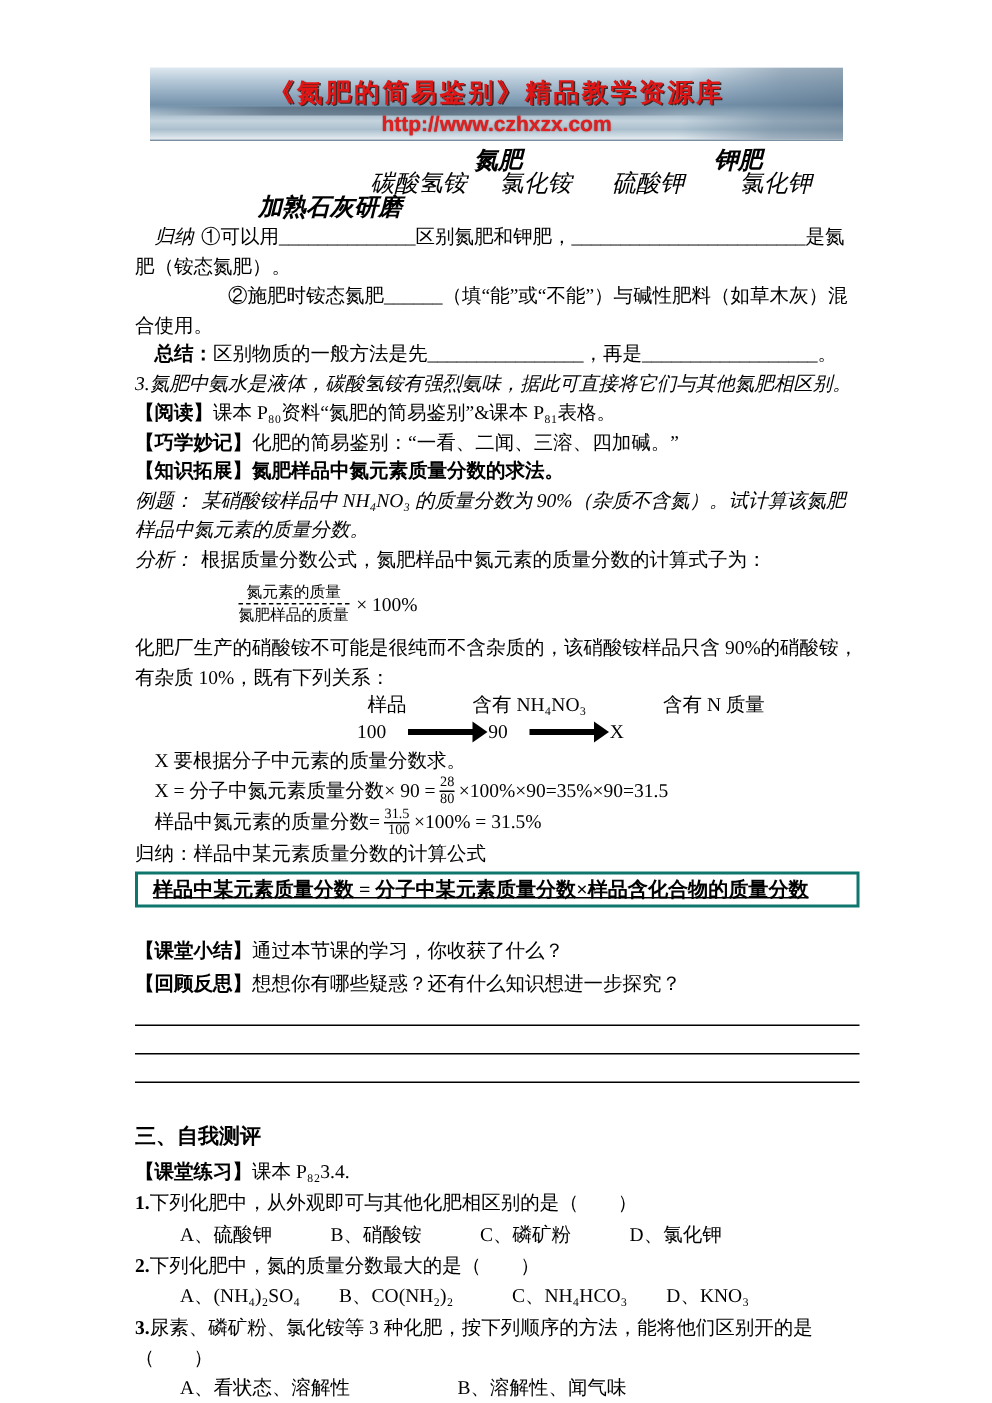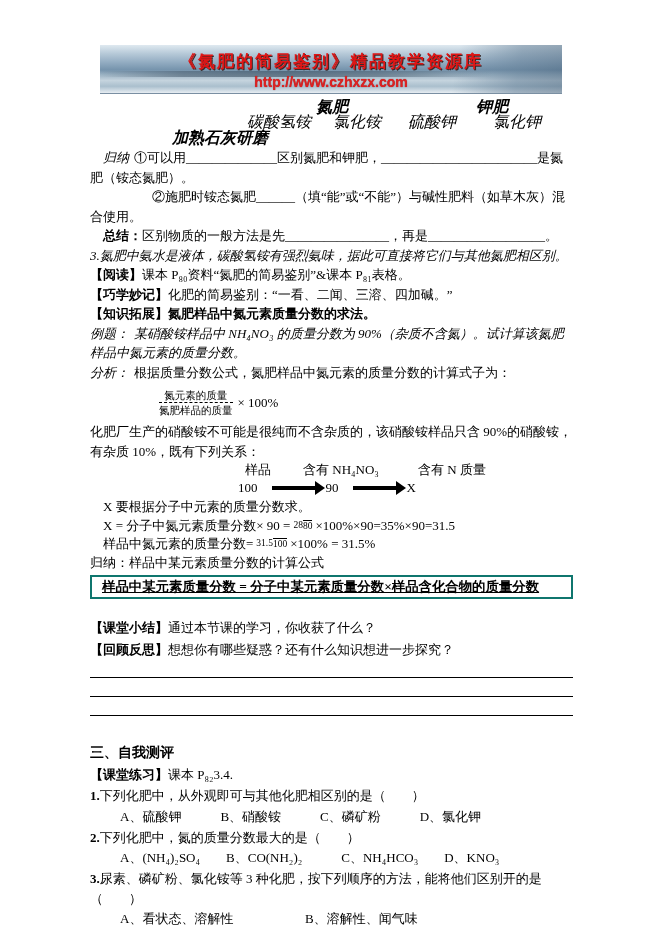--- a/index.html
+++ b/index.html
@@ -59,25 +59,25 @@
   p{margin:0;line-height:19.5px;}
   .it{font-style:italic;}
   .bd{font-weight:bold;}
   .ind1{text-indent:13px;}
   .ind2{text-indent:62px;}
   .gap{margin-right:5px;}
   
   .formula-row{display:flex;align-items:center;margin:7px 0 5px 64px;}
   .frac{display:inline-flex;flex-direction:column;text-align:center;font-size:10.5px;line-height:13px;margin:0 5px;}
   .frac .den{border-top:1px dashed #000;padding-top:1px;}
-  .sfrac{display:inline-flex;flex-direction:row;text-align:right;font-size:9.5px;line-height:10px;margin:0 3px;vertical-align:middle;}
+  .sfrac{display:inline-flex;flex-direction:column;text-align:right;font-size:9.5px;line-height:10px;margin:0 3px;vertical-align:middle;}
   .sfrac .den{border-top:1px solid #000;}
   .calc{display:flex;align-items:center;text-indent:0;margin-left:13px;}
   
-  .rel-head{display:flex;margin-left:155px;line-height:18px;}
+  .rel-head{display:flex;margin-left:155px;line-height:18px;gap:12px;}
   .rel-head span:nth-child(1){width:58px;}
   .rel-head span:nth-child(2){width:115px;}
   .rel-vals{display:flex;align-items:center;margin-left:148px;line-height:18px;}
   .rel-vals .v{display:inline-block;}
   .arrow{display:inline-block;position:relative;width:44px;height:4px;background:#000;margin:0 10px 0 14px;}
   .arrow::after{content:"";position:absolute;right:-9px;top:-5px;width:0;height:0;
     border-left:10px solid #000;border-top:7px solid transparent;border-bottom:7px solid transparent;}
   
   .boxed{display:block;border:2px solid #0f766e;padding:1px 10px;margin-top:3px;
     font-weight:bold;text-decoration:underline;white-space:nowrap;font-size:13.4px;}

